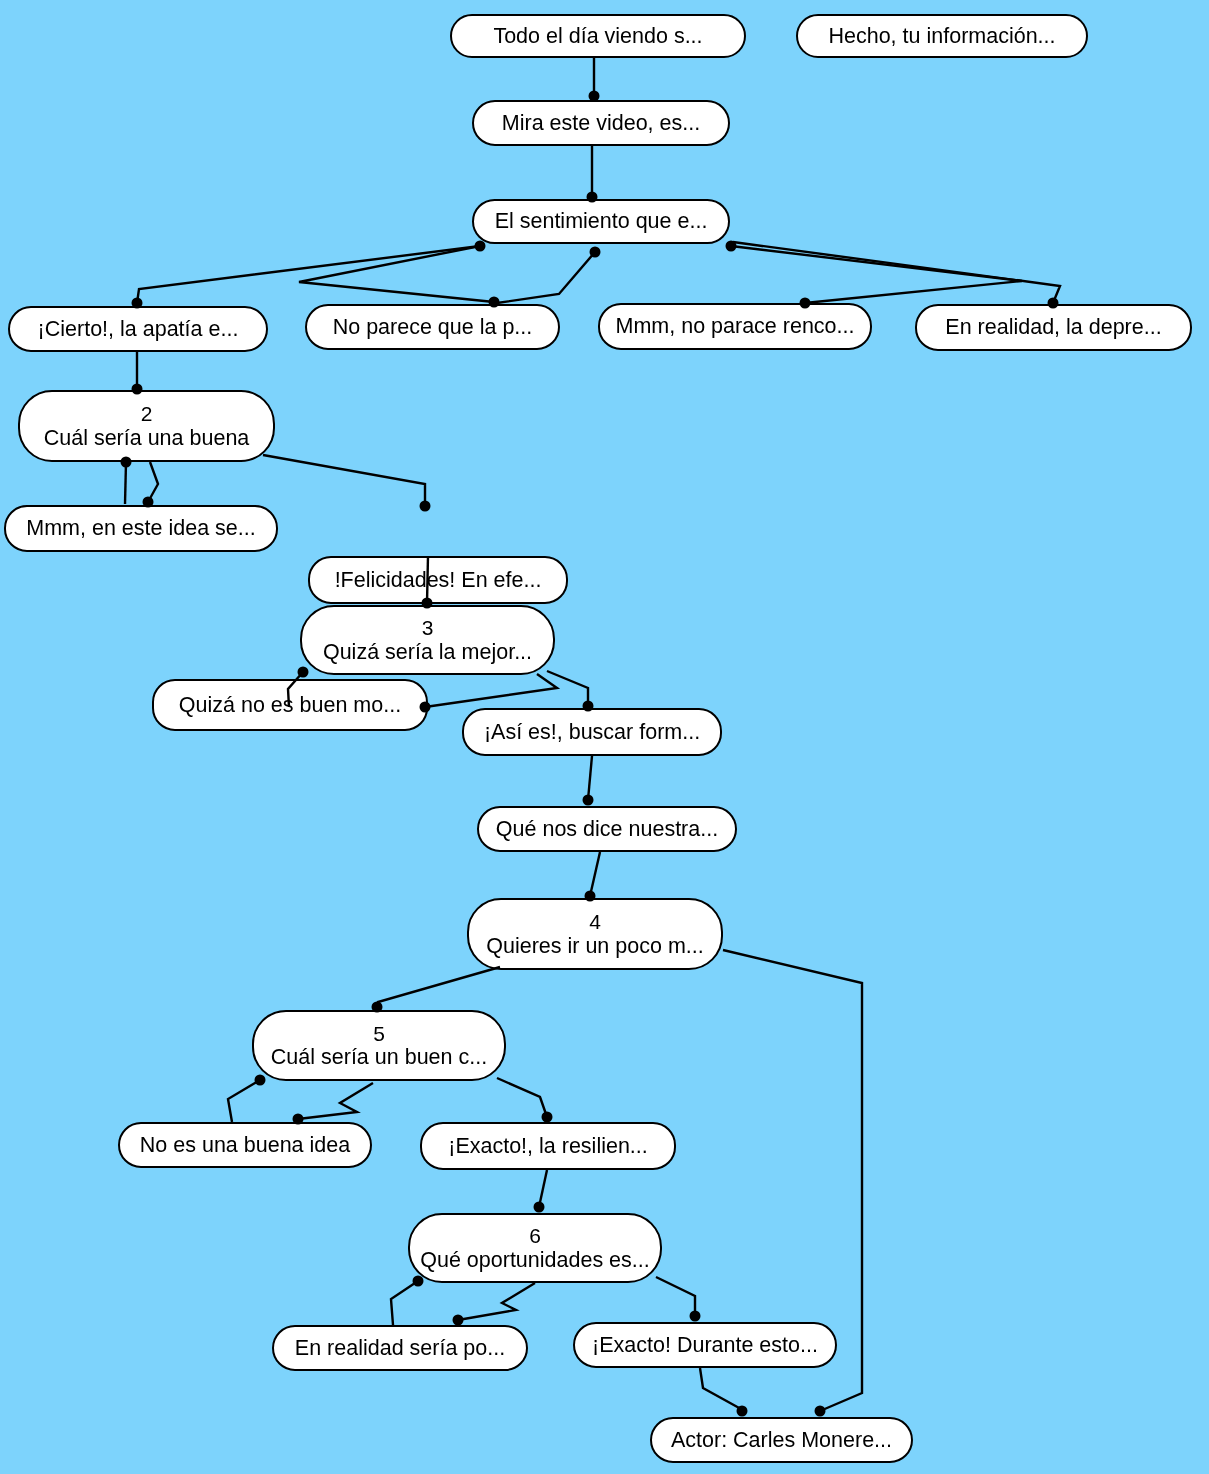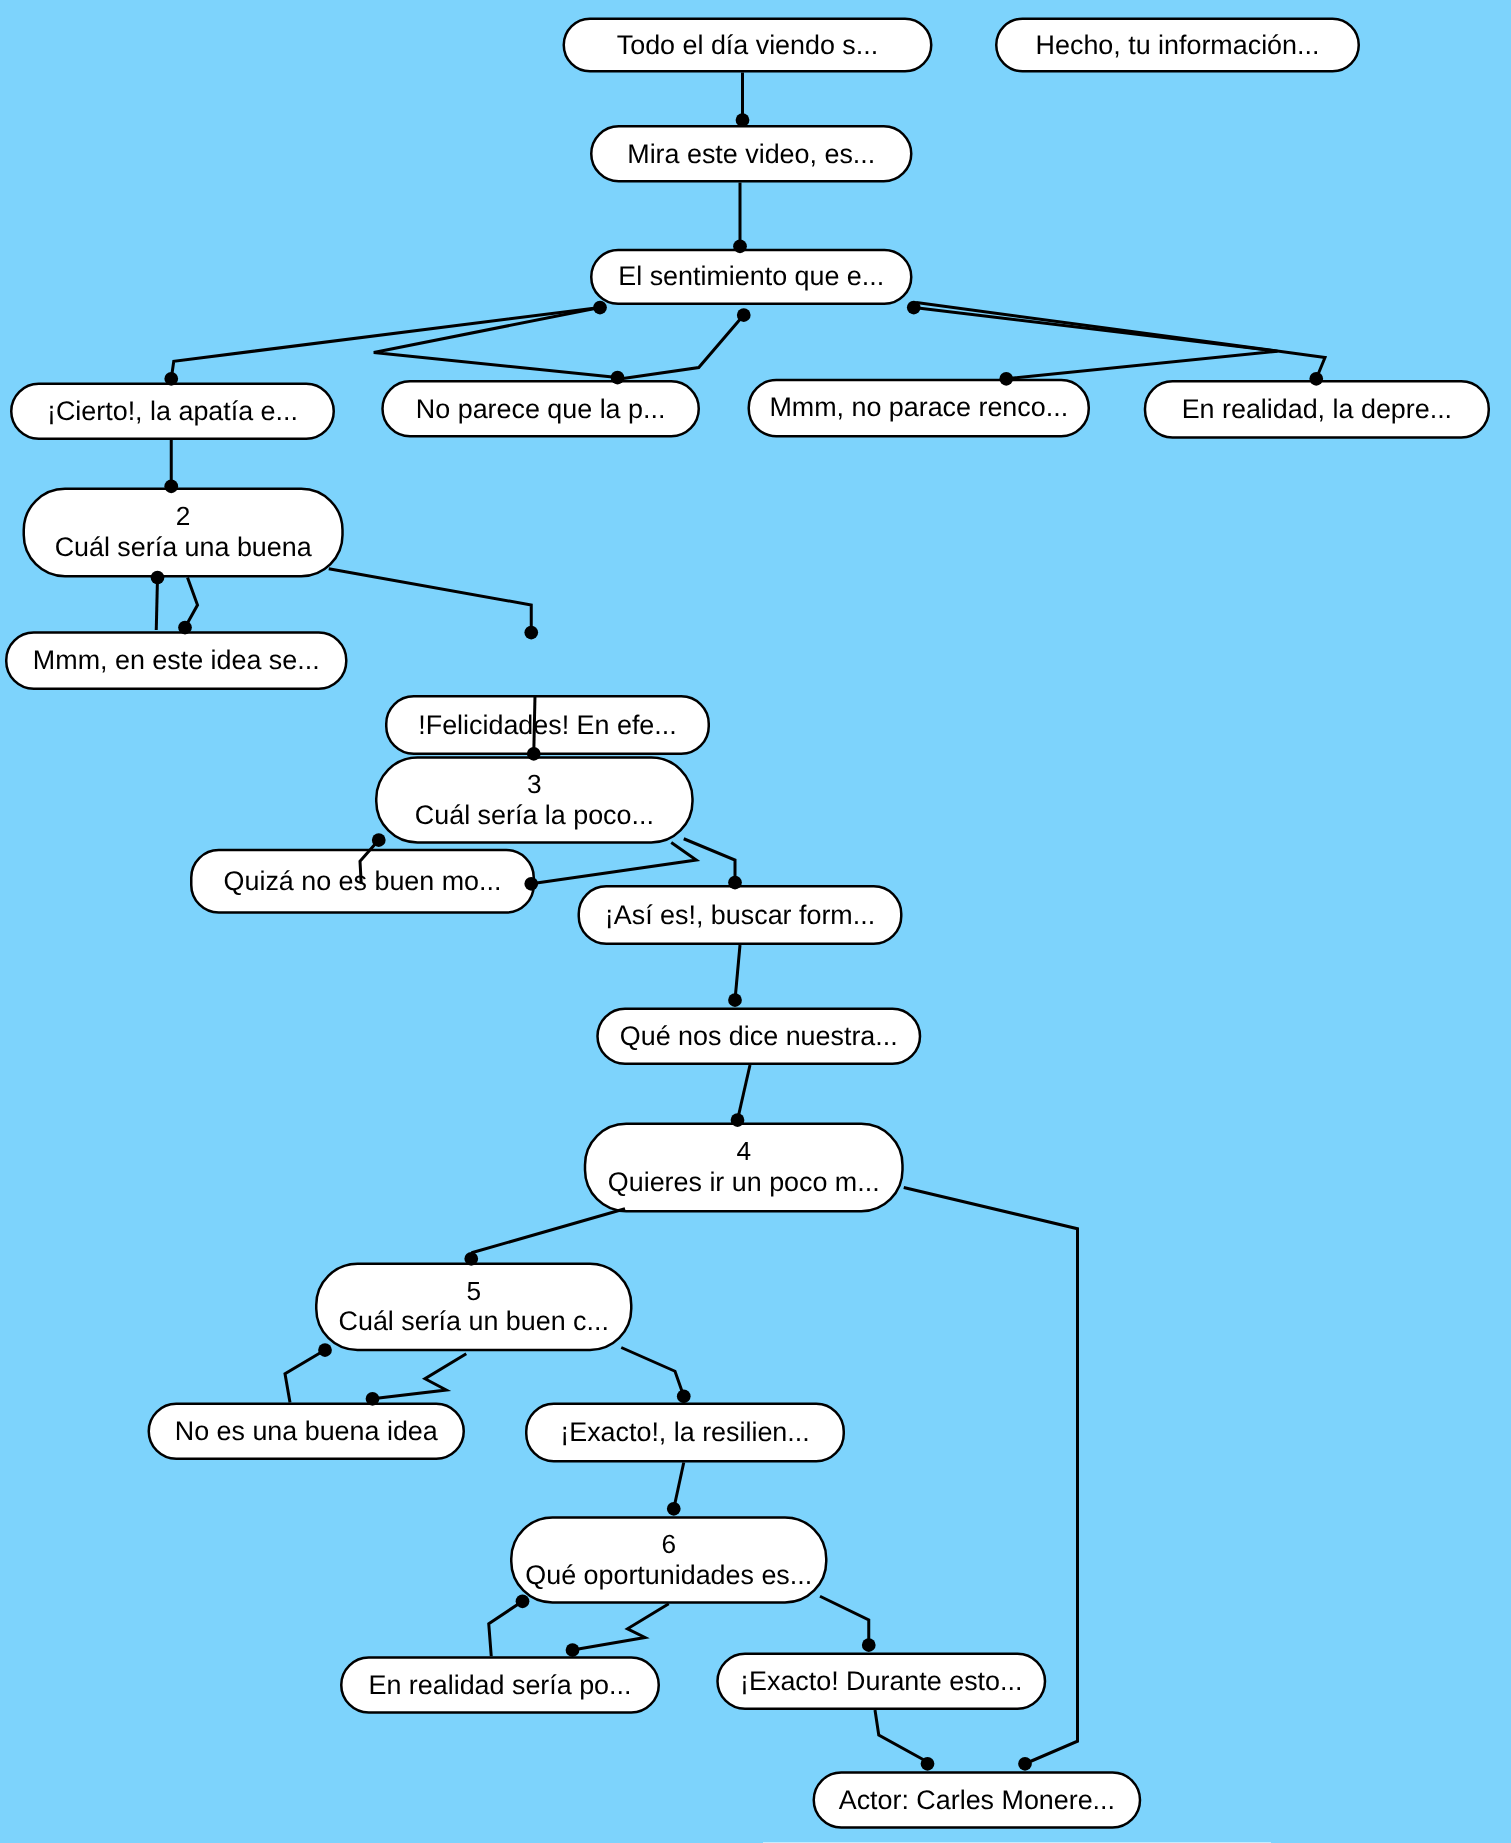--- a/index.html
+++ b/index.html
@@ -70,21 +70,21 @@
         <span class="node-label">Cuál sería una buena</span>
       </div>
       <div class="node" style="left: 4px; top: 505px; width: 274px; height: 47px;">
         <span class="node-label">Mmm, en este idea se...</span>
       </div>
       <div class="node" style="left: 308px; top: 508px; width: 260px; height: 48px; margin-top: 48px;">
         <span class="node-label">!Felicidades! En efe...</span>
       </div>
       <div class="node numbered" style="left: 300px; top: 605px; width: 255px; height: 70px;">
         <span class="node-number">3</span>
-        <span class="node-label">Cuál sería la poco...</span>
+        <span class="node-label">Quizá sería la mejor...</span>
       </div>
       <div class="node" style="left: 152px; top: 679px; width: 276px; height: 52px;">
         <span class="node-label">Quizá no es buen mo...</span>
       </div>
       <div class="node" style="left: 462px; top: 708px; width: 260px; height: 48px;">
         <span class="node-label">¡Así es!, buscar form...</span>
       </div>
       <div class="node" style="left: 477px; top: 806px; width: 260px; height: 46px;">
         <span class="node-label">Qué nos dice nuestra...</span>
       </div>

